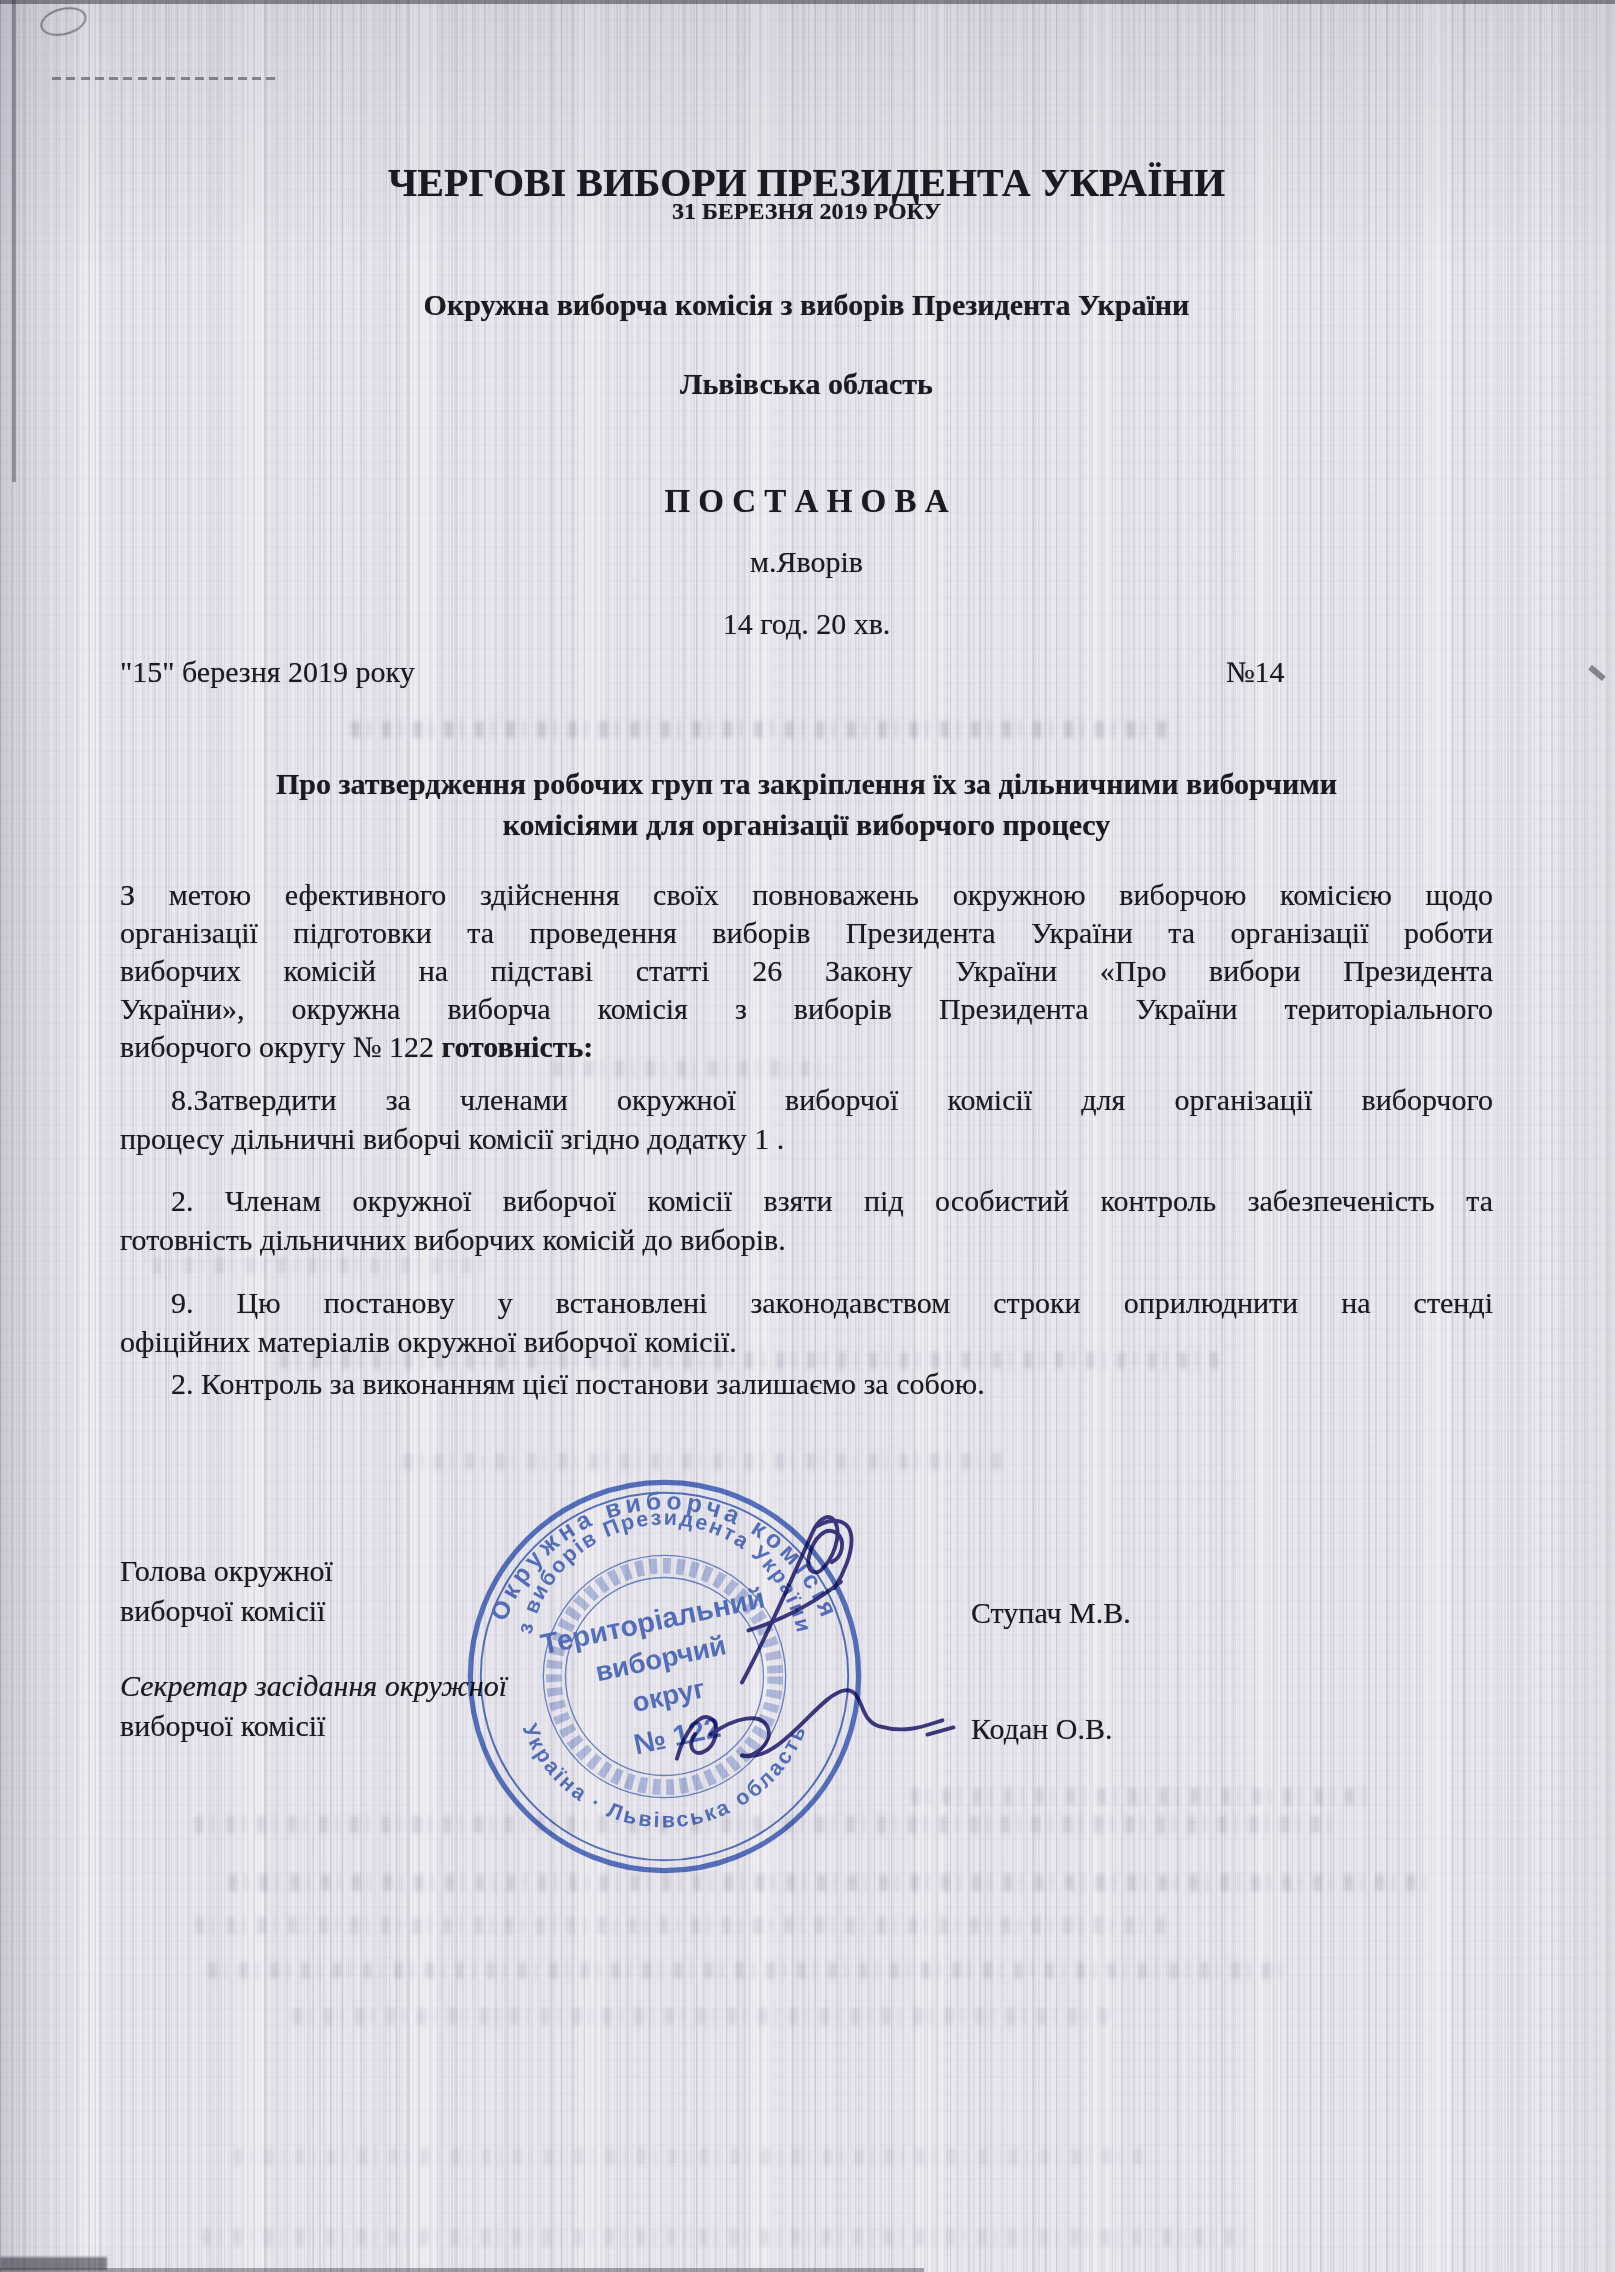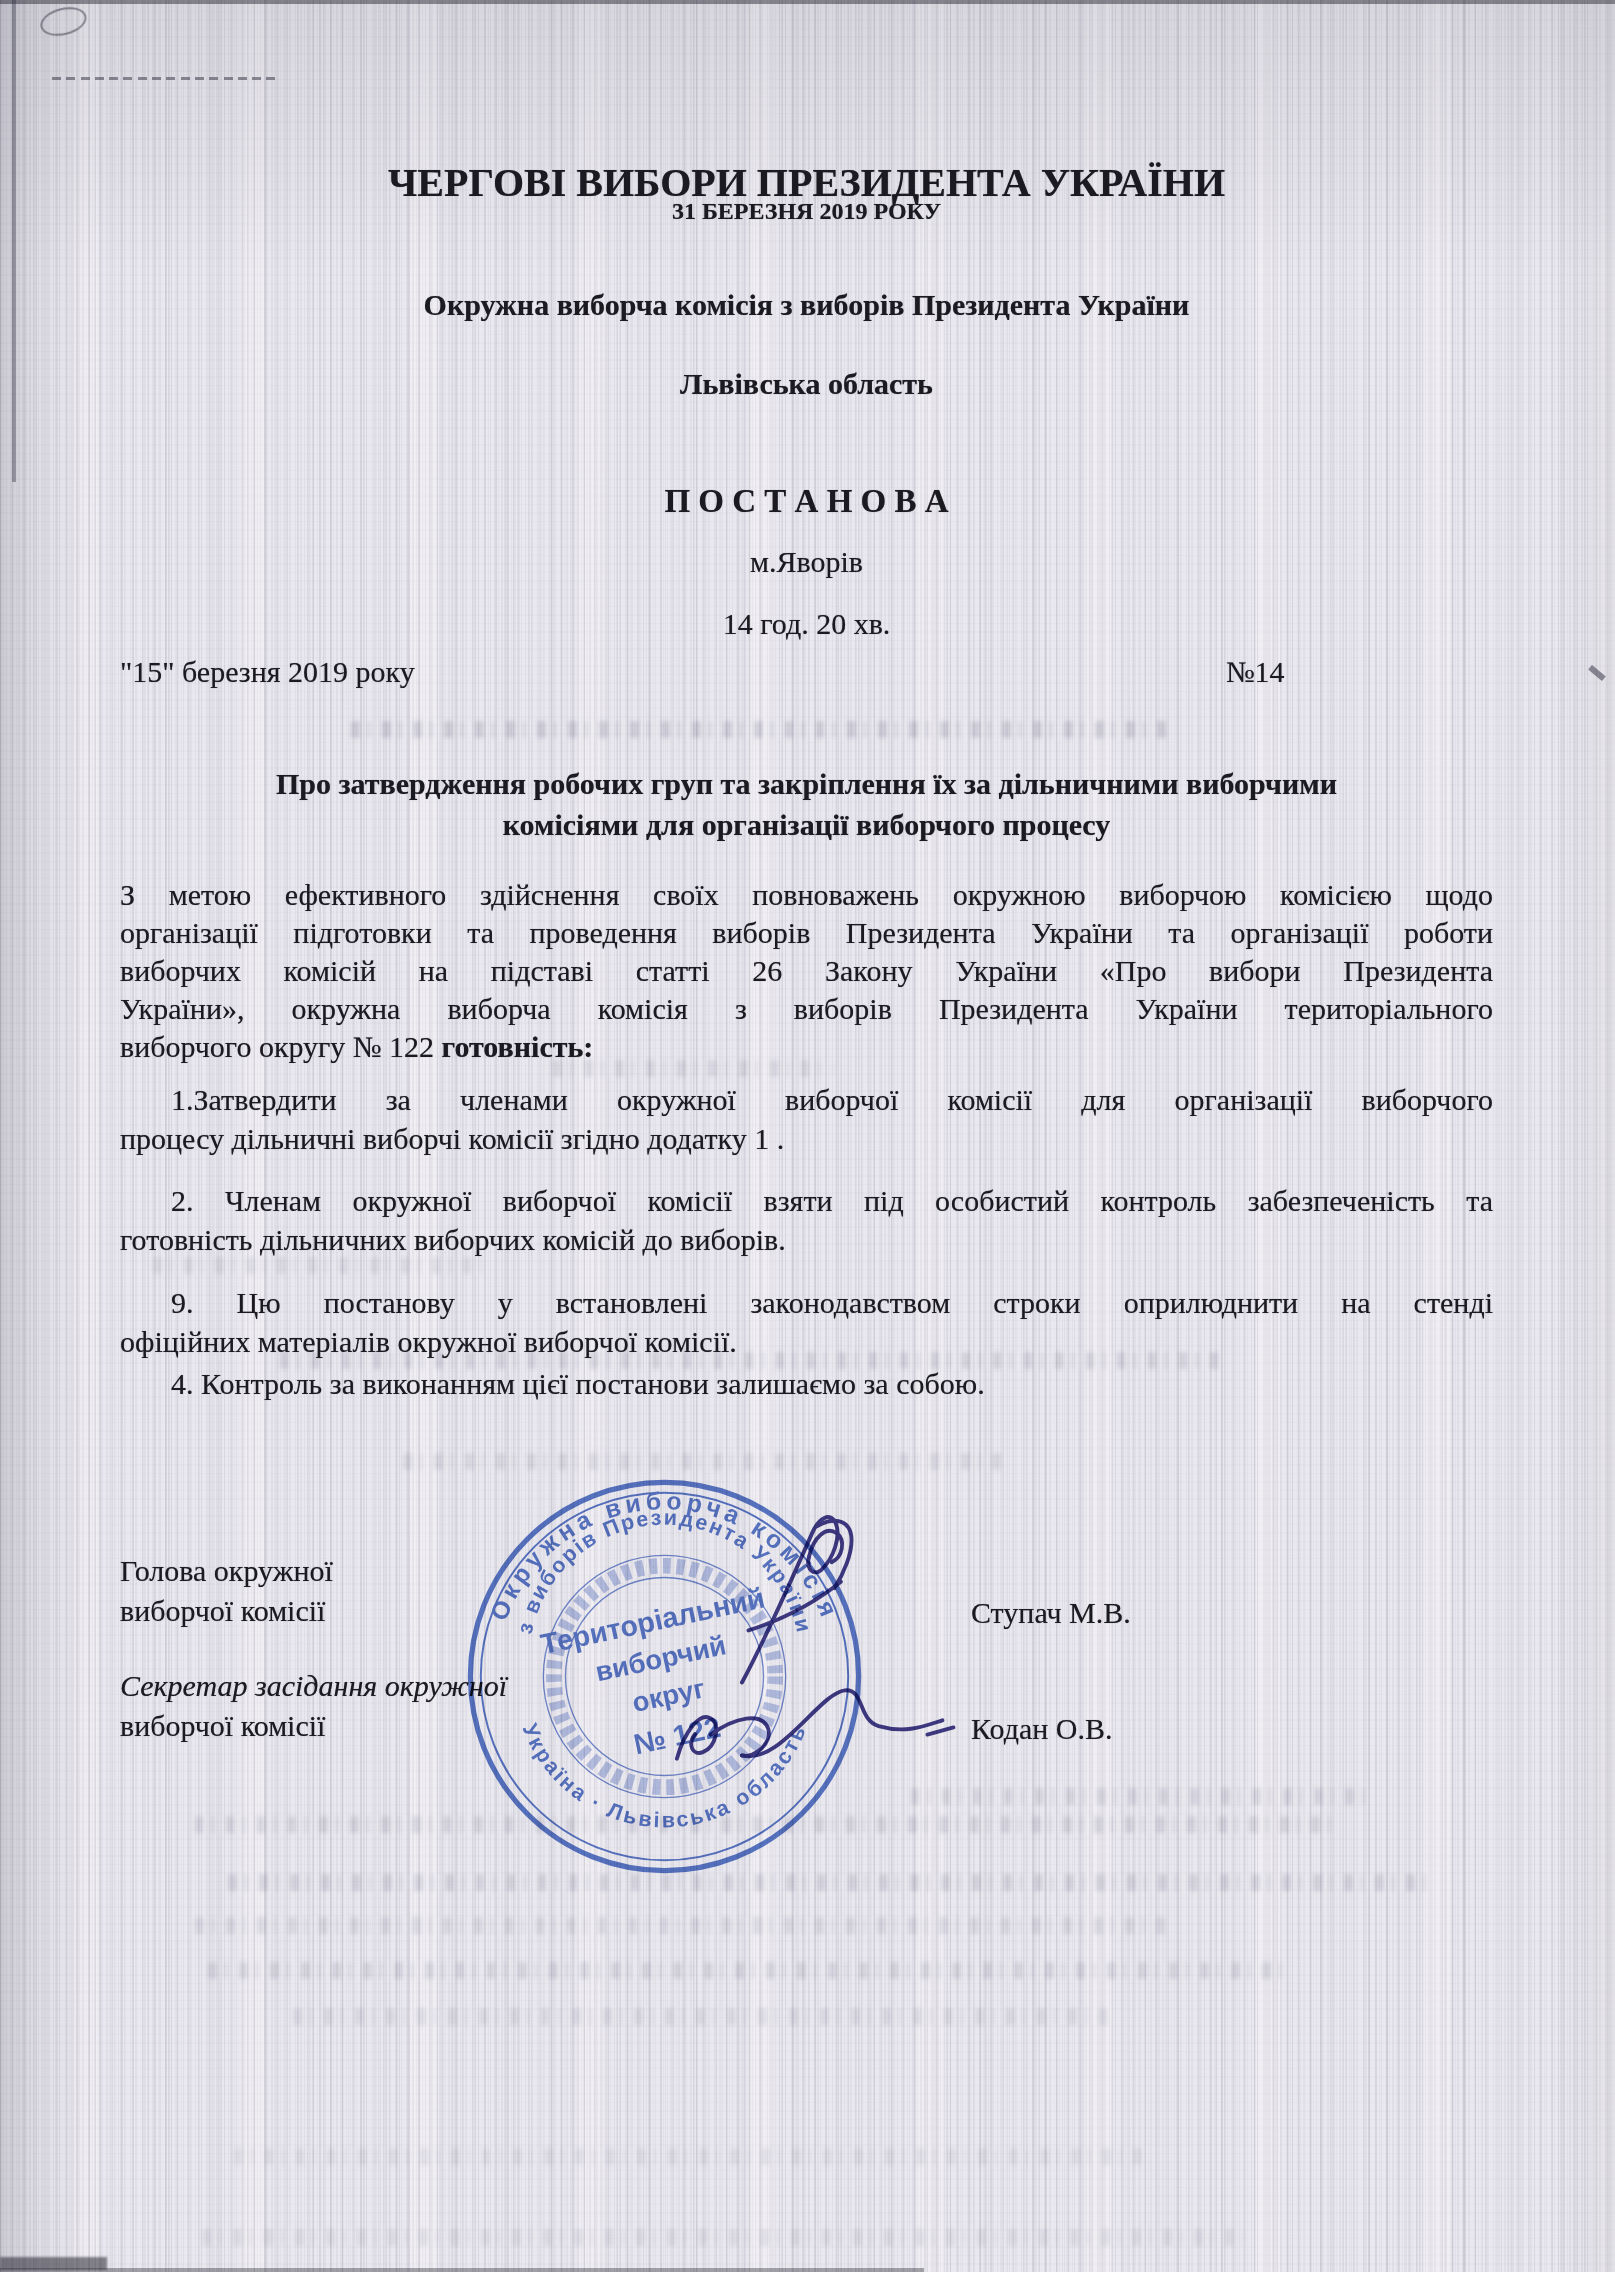--- a/index.html
+++ b/index.html
@@ -99,33 +99,33 @@
     <div class="line just txt">З метою ефективного здійснення своїх повноважень окружною виборчою комісією щодо</div>
     <div class="line just txt">організації  підготовки та проведення виборів Президента України та організації роботи</div>
     <div class="line just txt">виборчих комісій  на підставі статті 26  Закону України «Про вибори Президента</div>
     <div class="line just txt">України», окружна виборча комісія з виборів Президента України територіального</div>
     <div class="line txt">
       <span>виборчого округу № 122 </span><span class="bold">готовність:</span>
     </div>
   </div>
 
   <div class="abs block wrapblock" style="top:1080px;line-height:39px;">
-    <div class="line just ind txt" style="line-height:39px;">1.Затвердити за членами окружної виборчої комісії для організації виборчого</div>
+    <div class="line just ind txt" style="line-height:39px;">8.Затвердити за членами окружної виборчої комісії для організації виборчого</div>
     <div class="line txt" style="line-height:39px;">процесу дільничні виборчі комісії згідно додатку 1 .</div>
   </div>
   <div class="abs block wrapblock" style="top:1181px;">
     <div class="line just ind txt" style="line-height:39px;">2. Членам окружної виборчої комісії взяти під особистий контроль забезпеченість та</div>
     <div class="line txt" style="line-height:39px;">готовність дільничних виборчих комісій до виборів.</div>
   </div>
   <div class="abs block wrapblock" style="top:1283px;">
     <div class="line just ind txt" style="line-height:39px;">9. Цю постанову у встановлені законодавством  строки оприлюднити на стенді</div>
     <div class="line txt" style="line-height:39px;">офіційних матеріалів окружної виборчої комісії.</div>
   </div>
   <div class="abs block wrapblock" style="top:1364px;">
-    <div class="line ind txt" style="line-height:39px;">4. Контроль за виконанням цієї постанови залишаємо за собою.</div>
+    <div class="line ind txt" style="line-height:39px;">2. Контроль за виконанням цієї постанови залишаємо за собою.</div>
   </div>
 
   <div class="abs line txt" style="left:120px;top:1552px;">Голова окружної</div>
   <div class="abs line txt" style="left:120px;top:1592px;">виборчої комісії</div>
   <div class="abs line txt" style="left:971px;top:1594px;">Ступач М.В.</div>
 
   <div class="abs line txt" style="left:120px;top:1667px;font-style:italic;">Секретар засідання окружної</div>
   <div class="abs line txt" style="left:120px;top:1707px;">виборчої комісії</div>
   <div class="abs line txt" style="left:971px;top:1710px;">Кодан О.В.</div>
 

